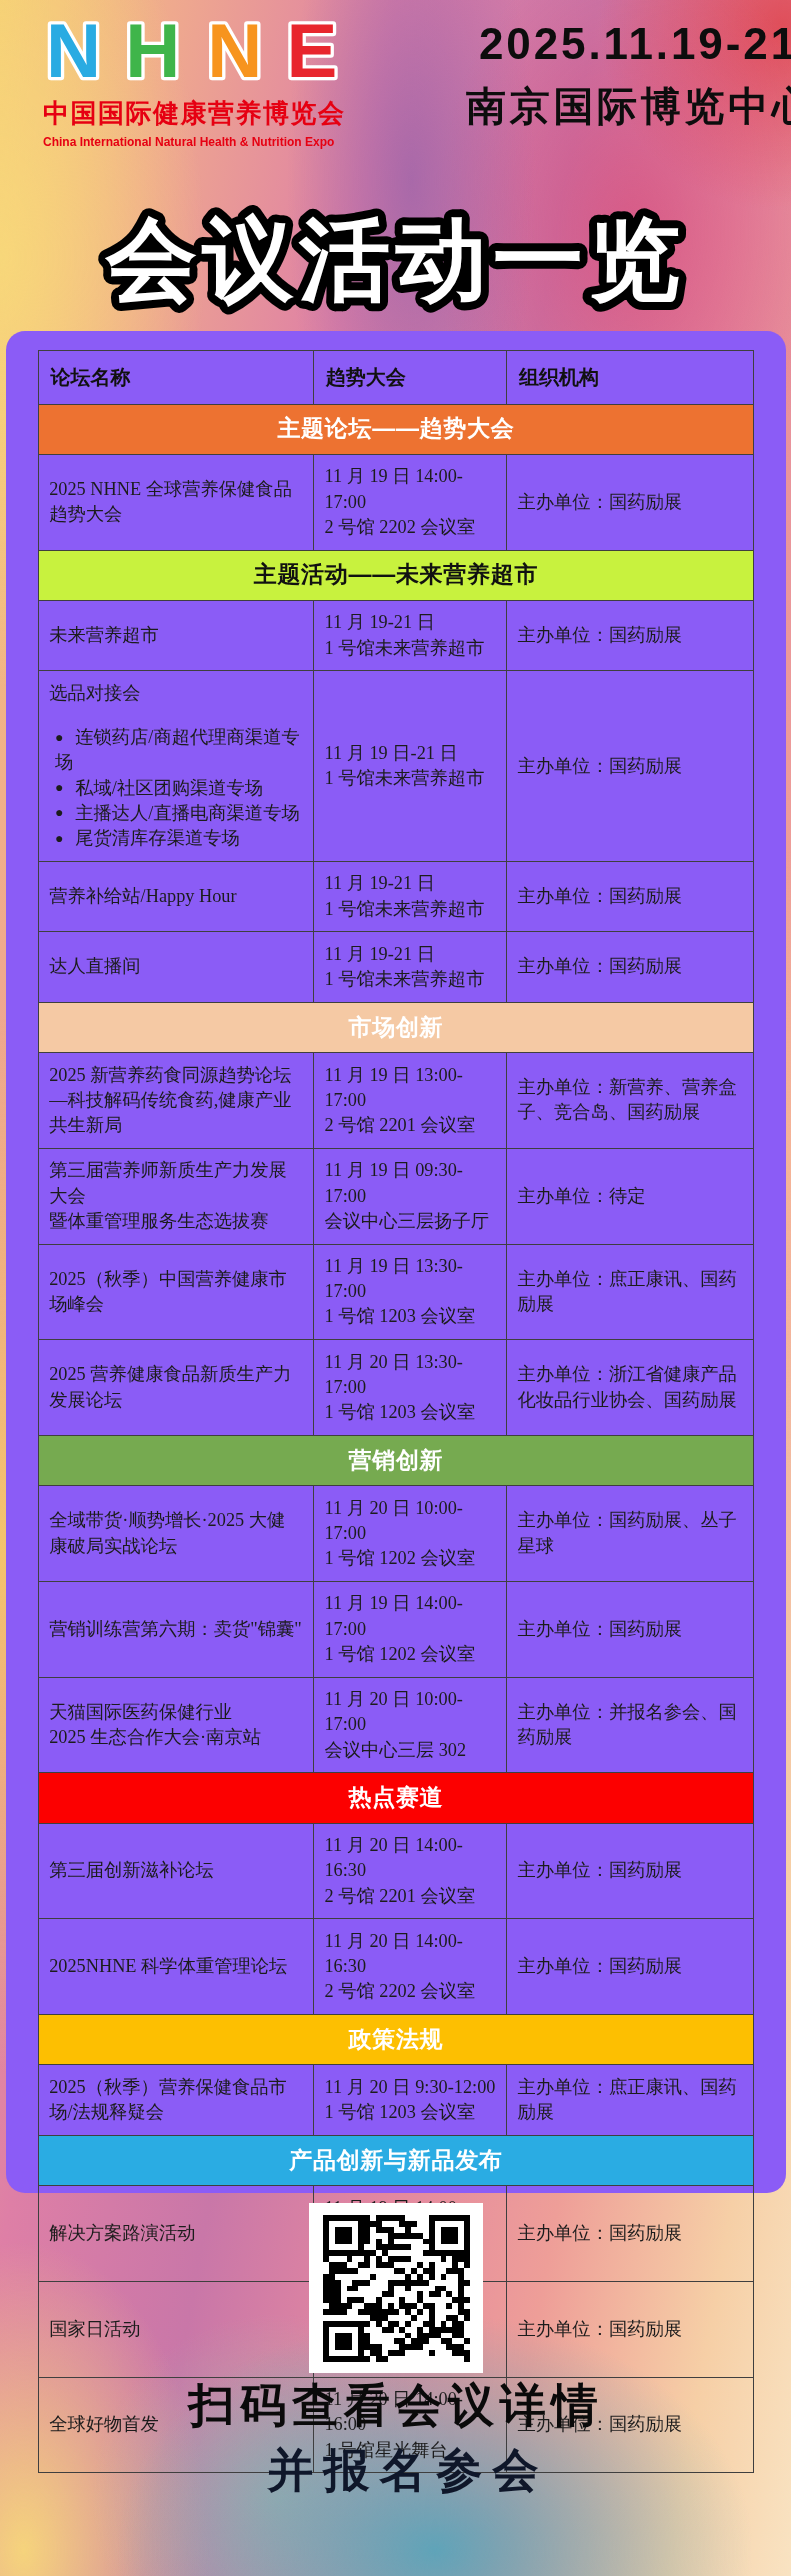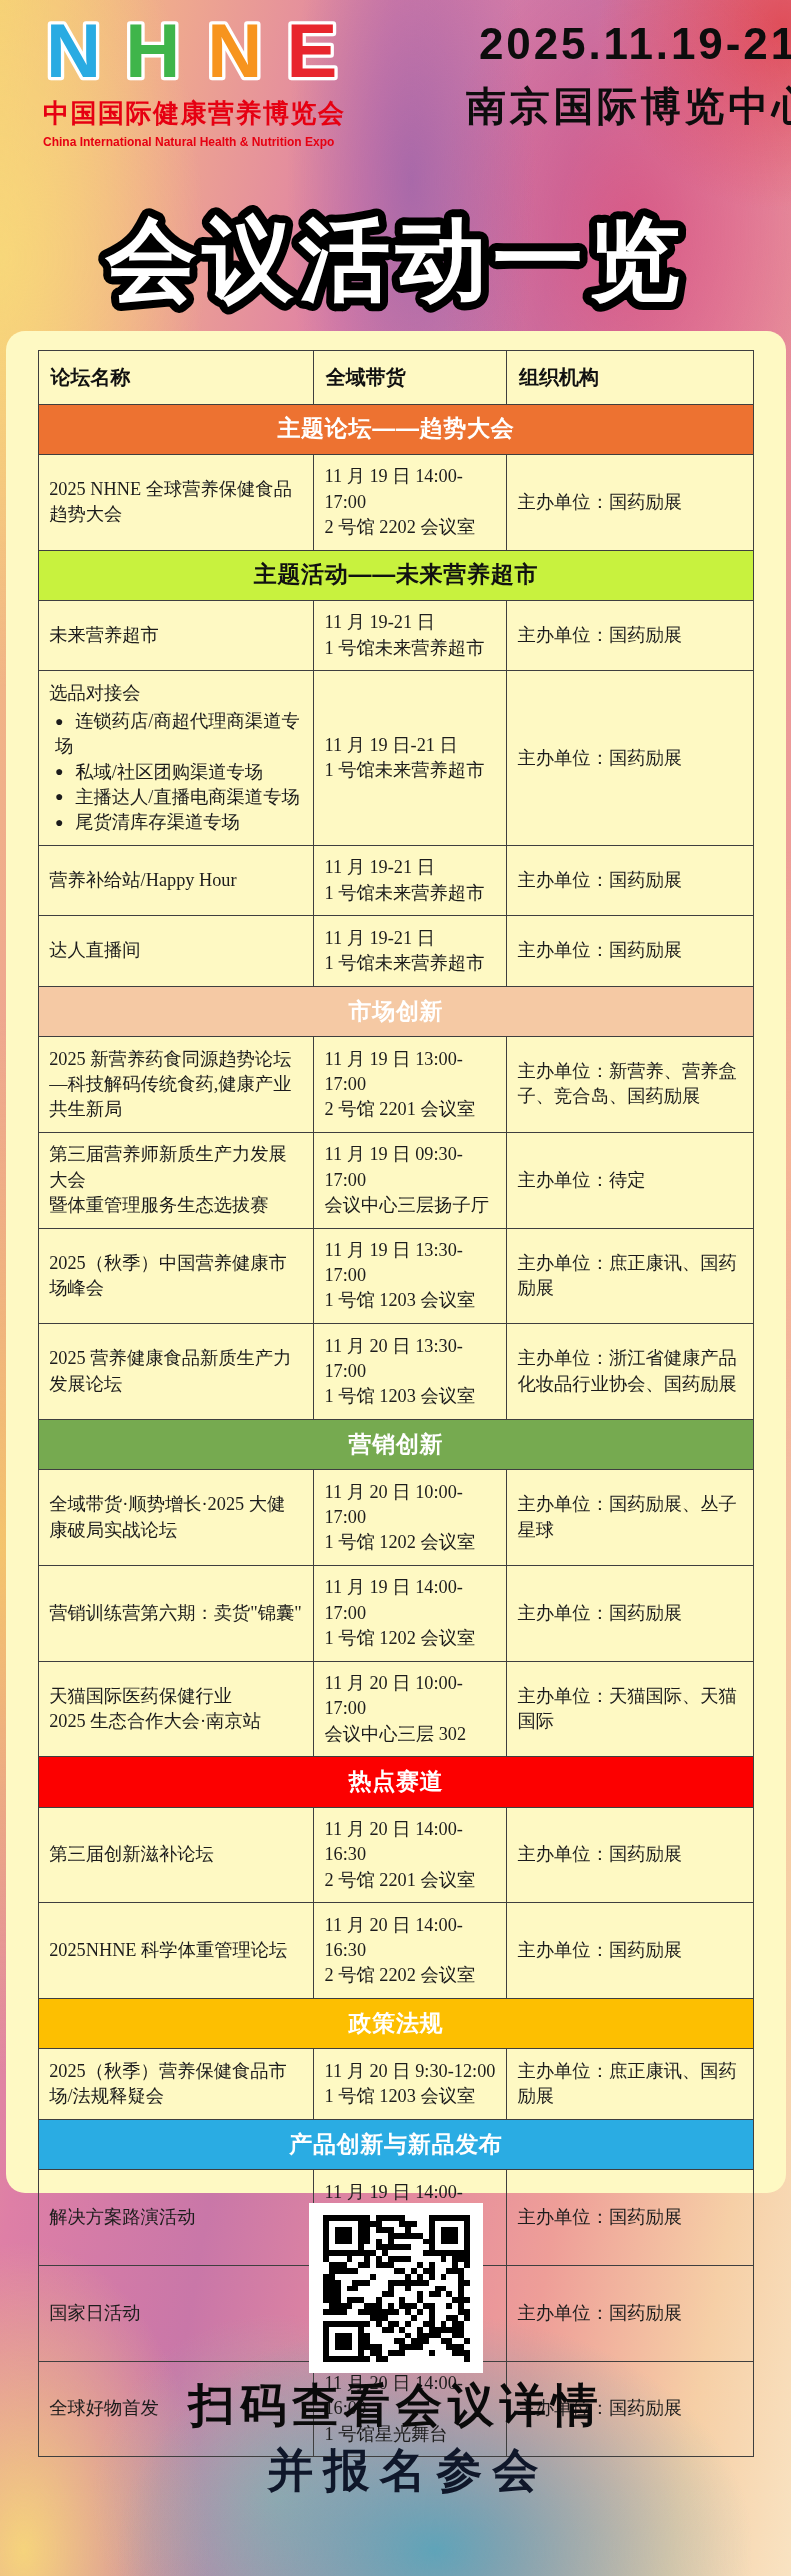--- a/index.html
+++ b/index.html
@@ -26,21 +26,21 @@
   .cn-name{margin-top:2.9px;color:#E60012;font-weight:700;font-size:26px;letter-spacing:1.5px;white-space:nowrap;}
   .en-name{margin-top:4.4px;color:#E60012;font-weight:700;font-size:12px;white-space:nowrap;}
   .header-right{position:absolute;left:433px;top:19px;width:345px;text-align:center;color:#0d0d0d;margin-left:33px;}
   .dates{font-size:44px;font-weight:800;letter-spacing:2.9px;white-space:nowrap;}
   .venue{margin-top:10.3px;font-size:40px;font-weight:800;letter-spacing:3.7px;white-space:nowrap;}
   
   .title-wrap{position:absolute;left:0;top:182px;width:100%;text-align:center;}
   
   .panel{
     position:absolute;left:5.9px;top:331px;width:780px;height:1862px;
-    background:#fef9c3;border-radius:19px;box-sizing:border-box;
+    background:#8b5cf6;border-radius:19px;box-sizing:border-box;
     padding:19px 32px 0 32px;
   }
   table.schedule{
     width:100%;border-collapse:collapse;border:1.5px solid #3f3f3f;
     font-family:"Liberation Serif",serif;color:#1c1c1c;
     font-size:18.3px;line-height:1.38;table-layout:fixed;
   }
   table.schedule col.c1{width:38.5%;}
   table.schedule col.c2{width:27%;}
   table.schedule col.c3{width:34.5%;}
@@ -50,21 +50,21 @@
   }
   table.schedule th{
     font-family:"Liberation Sans",sans-serif;font-weight:700;font-size:20px;
     padding:12.5px 11.7px;color:#111;
   }
   tr.section td{
     text-align:center;font-family:"Liberation Sans",sans-serif;
     font-weight:700;font-size:23px;padding:8.8px 7.3px;letter-spacing:0.7px;margin-left:36px;
   }
   .pre{white-space:pre-line;}
-  .bullets{margin-top:3px;}
+  .bullets{margin-top:19px;}
   .bullet{padding-left:5.9px;}
   .bullet::before{content:"●";font-size:14px;margin-right:11.7px;position:relative;top:-1.5px;}
   
   .qr-tile{
     position:absolute;left:309px;top:2203px;width:174px;height:170px;
     background:#fff;display:flex;align-items:center;justify-content:center;
   }
   .scan-line{position:absolute;left:0;width:100%;text-align:center;font-weight:800;white-space:nowrap;}
   .scan-line1{top:2375px;font-size:46px;color:#0a0a0a;letter-spacing:5.9px;}
   .scan-line2{top:2440px;font-size:46px;letter-spacing:10.3px;}
@@ -99,21 +99,21 @@
 <div class="panel">
   <table class="schedule">
     <colgroup>
         <col class="c1">
         <col class="c2">
         <col class="c3">
       </colgroup>
     <thead>
       <tr>
         <th>论坛名称</th>
-        <th>全域带货</th>
+        <th>趋势大会</th>
         <th>组织机构</th>
       </tr>
     </thead>
     <tbody>
         <tr class="section">
           <td colspan="3" style="background: rgb(237, 114, 49); color: rgb(255, 255, 255);">主题论坛——趋势大会</td>
         </tr>
         <tr>
           <td>
             <div class="pre">2025 NHNE 全球营养保健食品趋势大会</div>
@@ -219,21 +219,21 @@
 1 号馆 1202 会议室</td>
           <td>主办单位：国药励展</td>
         </tr>
         <tr>
           <td>
             <div class="pre">天猫国际医药保健行业
 2025 生态合作大会·南京站</div>
           </td>
           <td class="pre">11 月 20 日 10:00-17:00
 会议中心三层 302</td>
-          <td>主办单位：天猫国际、天猫国际</td>
+          <td>主办单位：并报名参会、国药励展</td>
         </tr>
         <tr class="section">
           <td colspan="3" style="background: rgb(252, 0, 0); color: rgb(255, 255, 255);">热点赛道</td>
         </tr>
         <tr>
           <td>
             <div class="pre">第三届创新滋补论坛</div>
           </td>
           <td class="pre">11 月 20 日 14:00-16:30
 2 号馆 2201 会议室</td>

